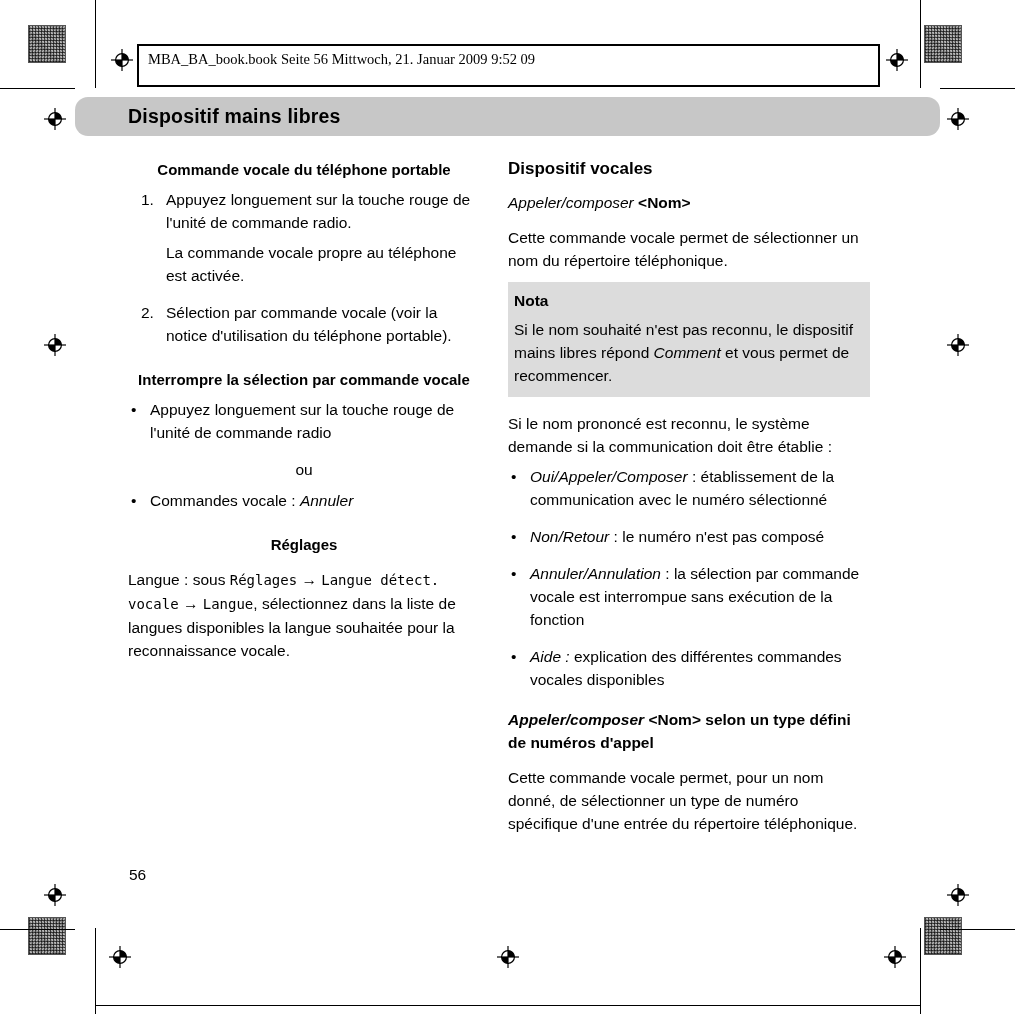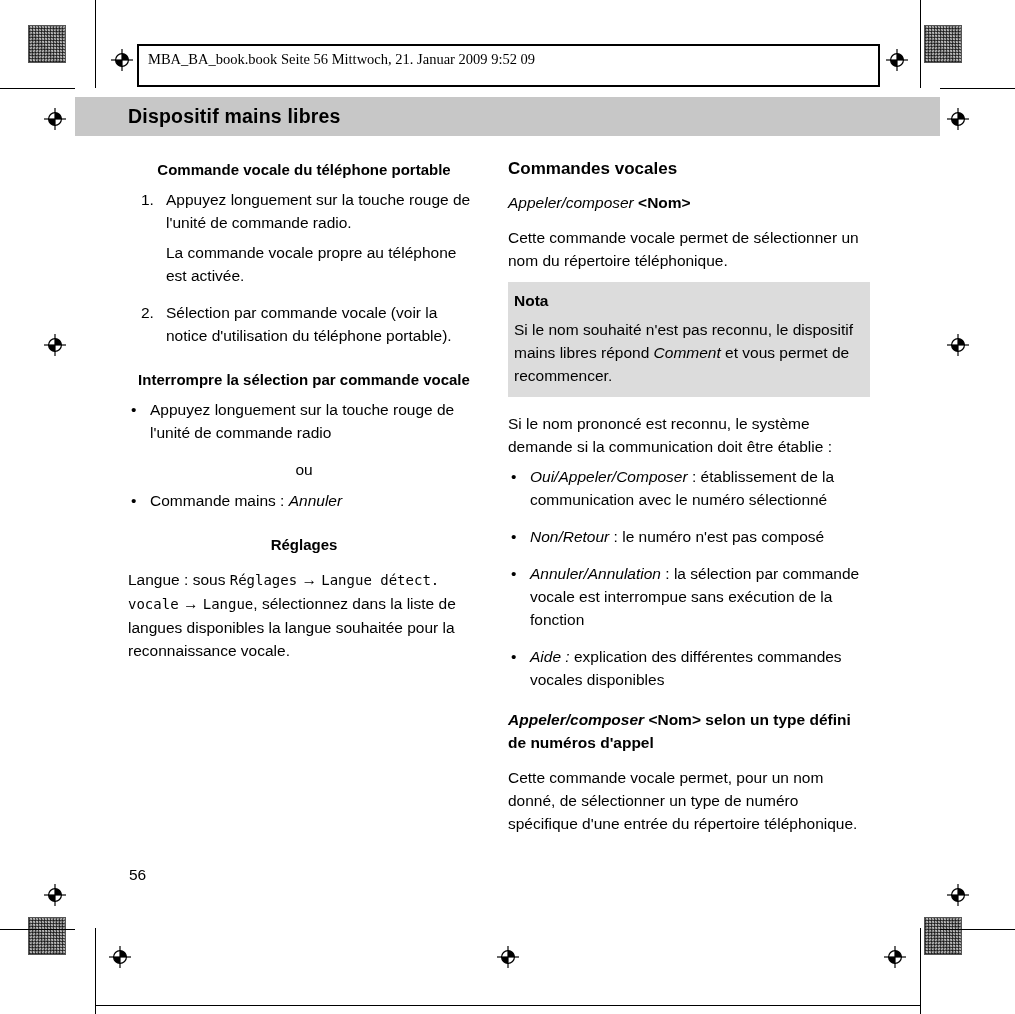--- a/index.html
+++ b/index.html
@@ -16,21 +16,21 @@
       repeating-linear-gradient(45deg, rgba(255,255,255,.35) 0 1px, transparent 1px 2px);
     border:1px solid #555; }
   .cropline { position:absolute; background:#000; }
 
   
   .file-box { position:absolute; left:137px; top:44px; width:743px; height:43px;
     border:2px solid #000; font-family:"Liberation Serif",serif; font-size:14.5px;
     line-height:27px; padding-left:9px; white-space:nowrap; overflow:hidden; }
 
   
-  .header-bar { position:absolute; left:75px; top:97px; width:865px; height:39px; background:#c7c7c7; }
+  .header-bar { position:absolute; left:75px; top:97px; width:865px; height:39px; background:#c7c7c7;border-radius:13px; }
   .header-bar .title { display:block; padding:8px 0 0 53px; font-size:19.5px; font-weight:bold; letter-spacing:.2px; }
 
   
   .col { position:absolute; top:157px; font-size:15.5px; line-height:23px; }
   .col-left  { left:128px; width:352px; }
   .col-right { left:508px; width:362px; }
 
   .sec { font-size:15px; font-weight:bold; margin:15px 0 7px; line-height:22px;text-align:center; }
   .sec.first { margin-top:2px; }
   .big { font-size:17px; font-weight:bold; margin:0 0 10px; line-height:24px; }
@@ -190,31 +190,31 @@
       <div class="li-body">
         <p>Appuyez longuement sur la touche rouge de l'unité de commande radio</p>
       </div>
     </div>
 
     <p class="ou">ou</p>
 
     <div class="row bulleted">
       <span class="marker">•</span>
       <div class="li-body">
-        <p><span class="s-n">Commande mains : </span><span class="s-i">Annuler</span></p>
+        <p><span class="s-n">Commandes vocale : </span><span class="s-i">Annuler</span></p>
       </div>
     </div>
 
     <div class="sec">Réglages</div>
 
     <p class="para"><span class="s-n">Langue : sous </span><span class="s-m">Réglages</span><span class="s-n"> → </span><span class="s-m">Langue détect. vocale</span><span class="s-n"> → </span><span class="s-m">Langue</span><span class="s-n">, sélectionnez dans la liste de langues disponibles la langue souhaitée pour la reconnaissance vocale.</span></p>
   </div>
 
   <div class="col col-right">
-    <div class="big">Commandes vocales</div>
+    <div class="big">Dispositif vocales</div>
 
     <p class="cmdline"><span class="s-i">Appeler/composer </span><span class="s-b">&lt;Nom&gt;</span></p>
 
     <p class="para">Cette commande vocale permet de sélectionner un nom du répertoire téléphonique.</p>
 
     <div class="nota">
       <div class="nota-title">Nota</div>
       <div class="nota-body"><span class="s-n">Si le nom souhaité n'est pas reconnu, le dispositif mains libres répond </span><span class="s-i">Comment</span><span class="s-n"> et vous permet de recommencer.</span></div>
     </div>
 

